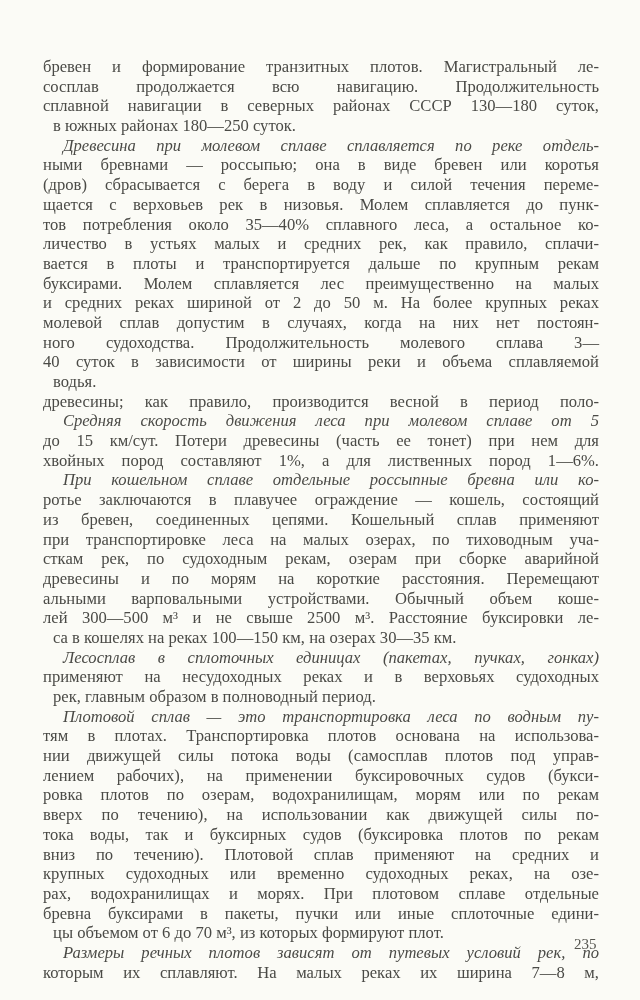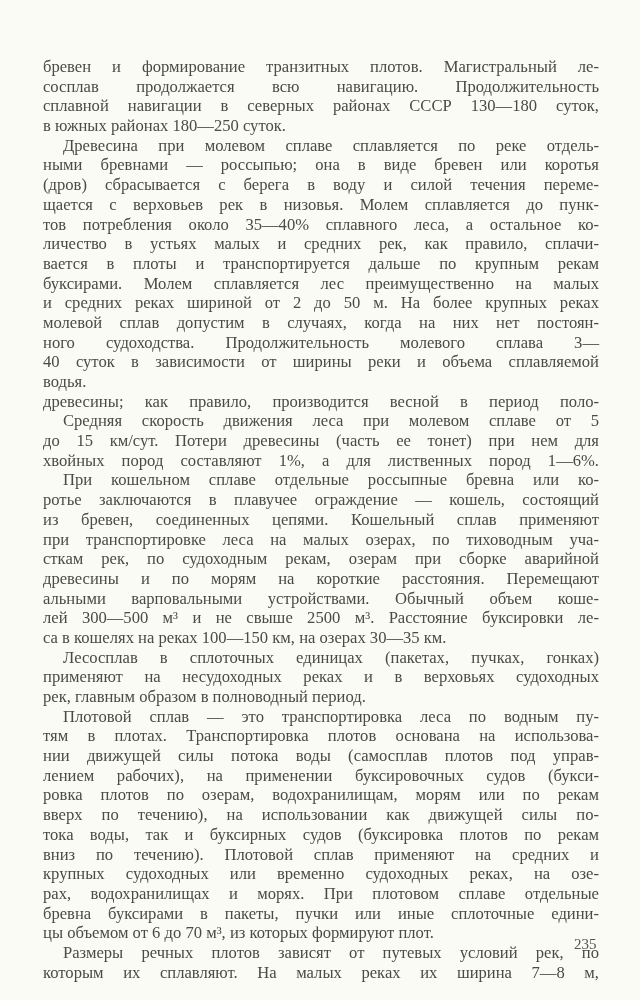--- a/index.html
+++ b/index.html
@@ -11,22 +11,22 @@
   }
   .page { position:relative; width:640px; height:756px; }
   .text {
     position:absolute; left:43px; top:57px; width:556px;
   }
   .line {
     display:block; height:19.7px; line-height:19.7px;
     font-size:16.6px; white-space:nowrap;
     text-align:justify; text-align-last:justify;
   }
-  .line.last { text-align-last:left; }
-  .line.indent { padding-left:20px; }
+  .line.last { text-align-last:left;margin-left:10px; }
+  .line.indent { padding-left:20px;font-style:italic; }
   .pagenum {
     position:absolute; left:574px; top:936px;
     font-size:15px; color:#55554f;
   }
 </style>
 </head>
 <body>
 
 <div class="page">
   <div class="text" id="text">

